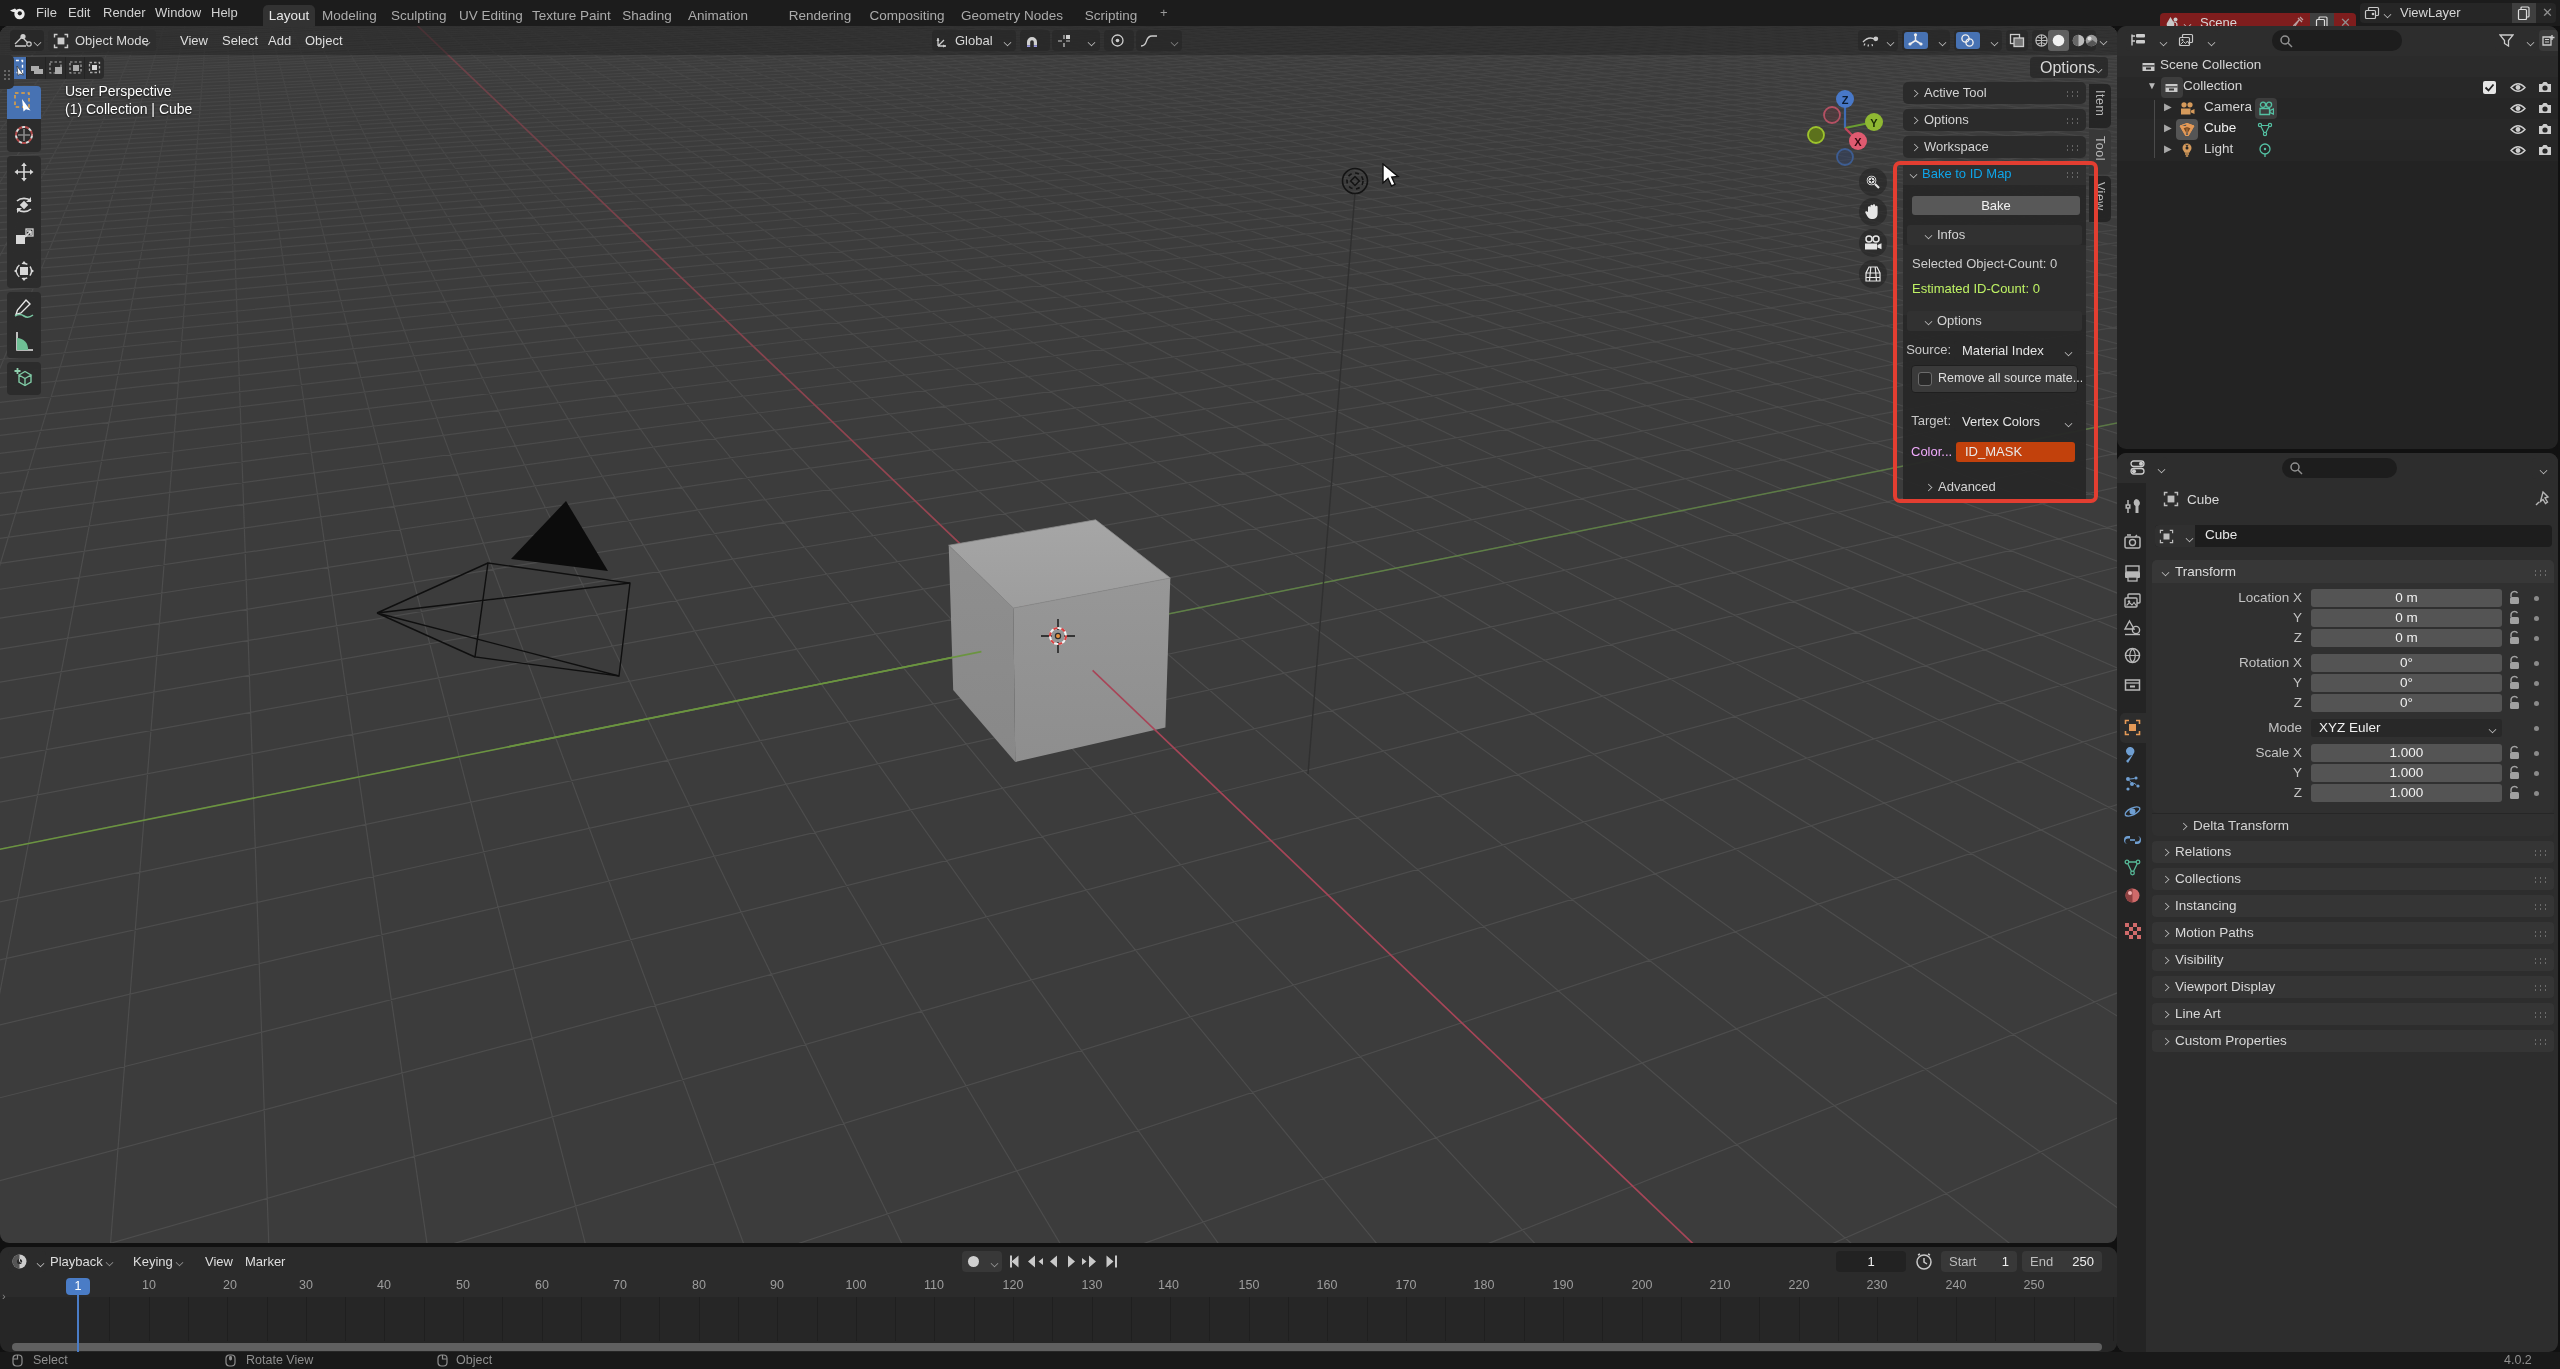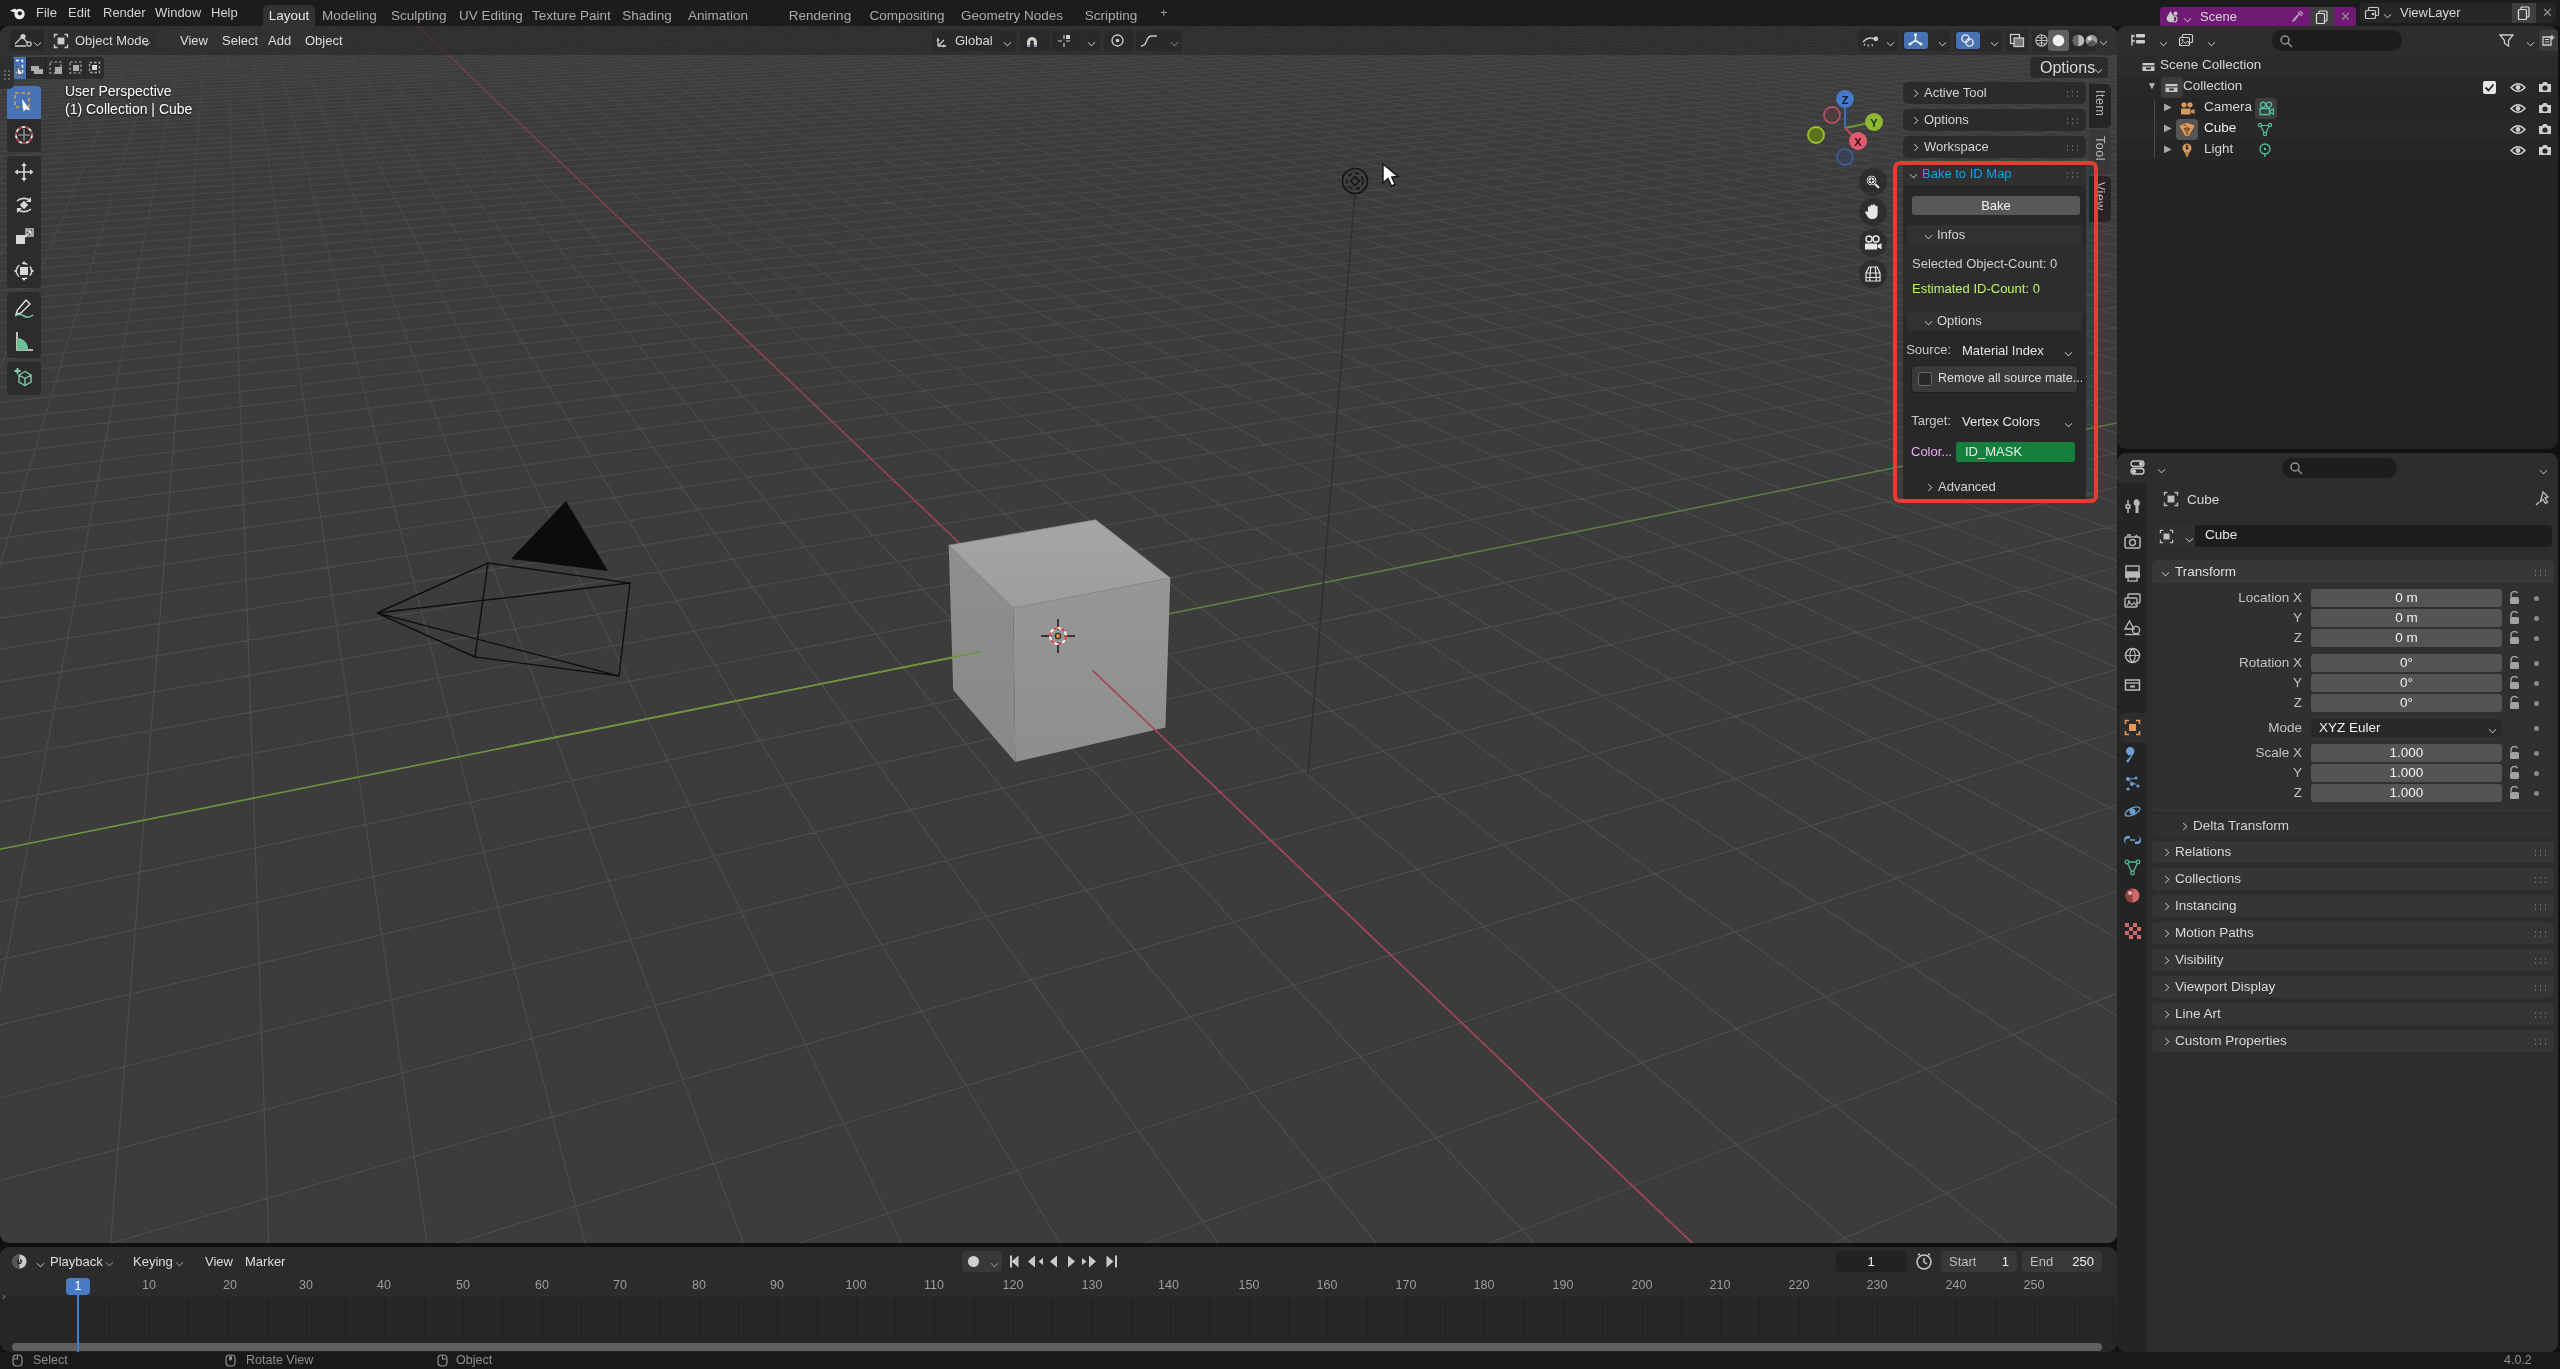--- a/index.html
+++ b/index.html
@@ -54,21 +54,21 @@
  <div class="tab" style="left:459px;width:61px">UV Editing</div>
  <div class="tab" style="left:532px;width:78px">Texture Paint</div>
  <div class="tab" style="left:622px;width:50px">Shading</div>
  <div class="tab" style="left:680px;width:76px">Animation</div>
  <div class="tab" style="left:783px;width:74px">Rendering</div>
  <div class="tab" style="left:865px;width:84px">Compositing</div>
  <div class="tab" style="left:959px;width:106px">Geometry Nodes</div>
  <div class="tab" style="left:1075px;width:72px">Scripting</div>
  <div class="menu" style="left:1160px;color:#9a9a9a">+</div>
 
- <div class="abs" style="left:2160px;top:7px;width:196px;height:20px;background:#701a75;border-radius:4px">
+ <div class="abs" style="left:2160px;top:13px;width:196px;height:20px;background:#7f1d1d;border-radius:4px">
    <svg class="abs" style="left:5px;top:3px" width="15" height="14" viewBox="0 0 15 14">
         <path d="M5.5 1 L9 7 a3.8 3.8 0 1 1 -7 0 Z" fill="#c8c8c8"></path>
         <circle cx="10.5" cy="3.5" r="2" fill="#c8c8c8"></circle>
         <circle cx="9" cy="9" r="3" fill="none" stroke="#c8c8c8" stroke-width="1.2"></circle>
       </svg>
    <span class="caret" style="position:absolute;left:24px;top:8px;border-top-color:#999"></span>
    <span class="abs" style="left:40px;top:0;line-height:20px;color:#d6d6d6">Scene</span>
    <svg class="abs" style="left:130px;top:3px;opacity:0.75" width="14" height="14" viewBox="0 0 14 14">
         <path d="M8 2 L12 6 M10 1 L13 4 M9.5 3.5 L4 9 L3 11 L5 10 Z" stroke="#ccc" stroke-width="1.2" fill="none"></path>
       </svg>
@@ -430,21 +430,21 @@
   <div class="abs" style="left:4px;top:148px;width:175px;height:20px;line-height:20px;background:#313131;border-radius:3px"><span class="caret" style="margin:0 5px 0 18px"></span>Options</div>
   <div class="abs" style="left:0;top:178px;width:48px;text-align:right;line-height:18px;color:#c8c8c8">Source:</div>
   <div class="abs" style="left:51px;top:178px;width:123px;height:19px;background:#282828;border-radius:3px;line-height:19px"><span style="margin-left:8px;color:#e4e4e4">Material Index</span><span class="caret" style="position:absolute;right:5px;top:8px"></span></div>
   <div class="abs" style="left:8px;top:202px;width:167px;height:28px;background:#3a3a3a;border:1px solid #1f1f1f;border-radius:4px">
     <div class="abs" style="left:6px;top:6px;width:14px;height:14px;background:#292929;border:1px solid #6c6c6c;border-radius:3px"></div>
     <span class="abs" style="left:26px;top:5px;color:#dedede;white-space:nowrap;overflow:hidden;width:144px;font-size:12.5px">Remove all source mate...</span>
   </div>
   <div class="abs" style="left:0;top:249px;width:48px;text-align:right;line-height:18px;color:#c8c8c8">Target:</div>
   <div class="abs" style="left:51px;top:249px;width:123px;height:19px;background:#282828;border-radius:3px;line-height:19px"><span style="margin-left:8px;color:#e4e4e4">Vertex Colors</span><span class="caret" style="position:absolute;right:5px;top:8px"></span></div>
   <div class="abs" style="left:8px;top:279px;line-height:20px;color:#f0abfc">Color...</div>
-  <div class="abs" style="left:53px;top:279px;width:119px;height:20px;background:#15803d;border-radius:3px;line-height:20px"><span style="margin-left:9px;color:#e8e8e8">ID_MASK</span></div>
+  <div class="abs" style="left:53px;top:279px;width:119px;height:20px;background:#c2410c;border-radius:3px;line-height:20px"><span style="margin-left:9px;color:#e8e8e8">ID_MASK</span></div>
   <div class="abs" style="left:4px;top:314px;width:175px;height:20px;line-height:20px"><span class="carel" style="margin:0 6px 0 18px"></span>Advanced</div>
 </div>
 <div class="ntab" style="left:2089px;top:58px;height:44px">
       <span class="vtext" style="height:44px;padding-top:6px">Item</span>
     </div>
 <div class="ntab" style="left:2089px;top:104px;height:44px;background:#383838">
       <span class="vtext" style="height:44px;padding-top:6px">Tool</span>
     </div>
 <div class="ntab" style="left:2089px;top:150px;height:46px">
       <span class="vtext" style="height:46px;padding-top:6px">View</span>

